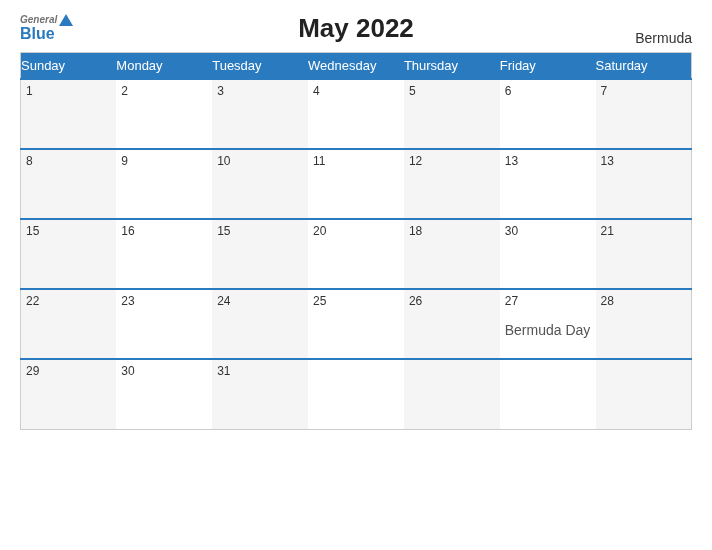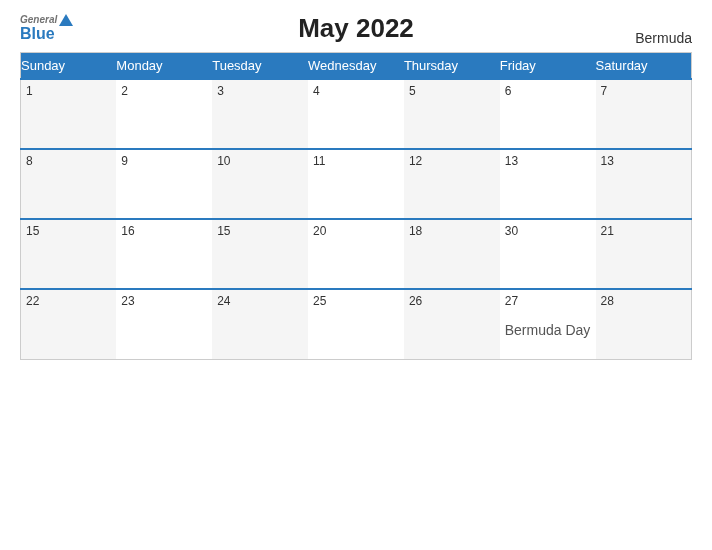--- a/index.html
+++ b/index.html
@@ -227,14 +227,29 @@
           <span class="day-number">26</span>
         </td>
         <td>
           <span class="day-number">27</span>
           <span class="event-label">Bermuda Day</span>
         </td>
         <td>
           <span class="day-number">28</span>
         </td>
       </tr>
+      <tr class="last-row">
+        <td>
+          <span class="day-number">29</span>
+        </td>
+        <td>
+          <span class="day-number">30</span>
+        </td>
+        <td>
+          <span class="day-number">31</span>
+        </td>
+        <td></td>
+        <td></td>
+        <td></td>
+        <td></td>
+      </tr>
     </tbody>
 </table>
 
 </body></html>

